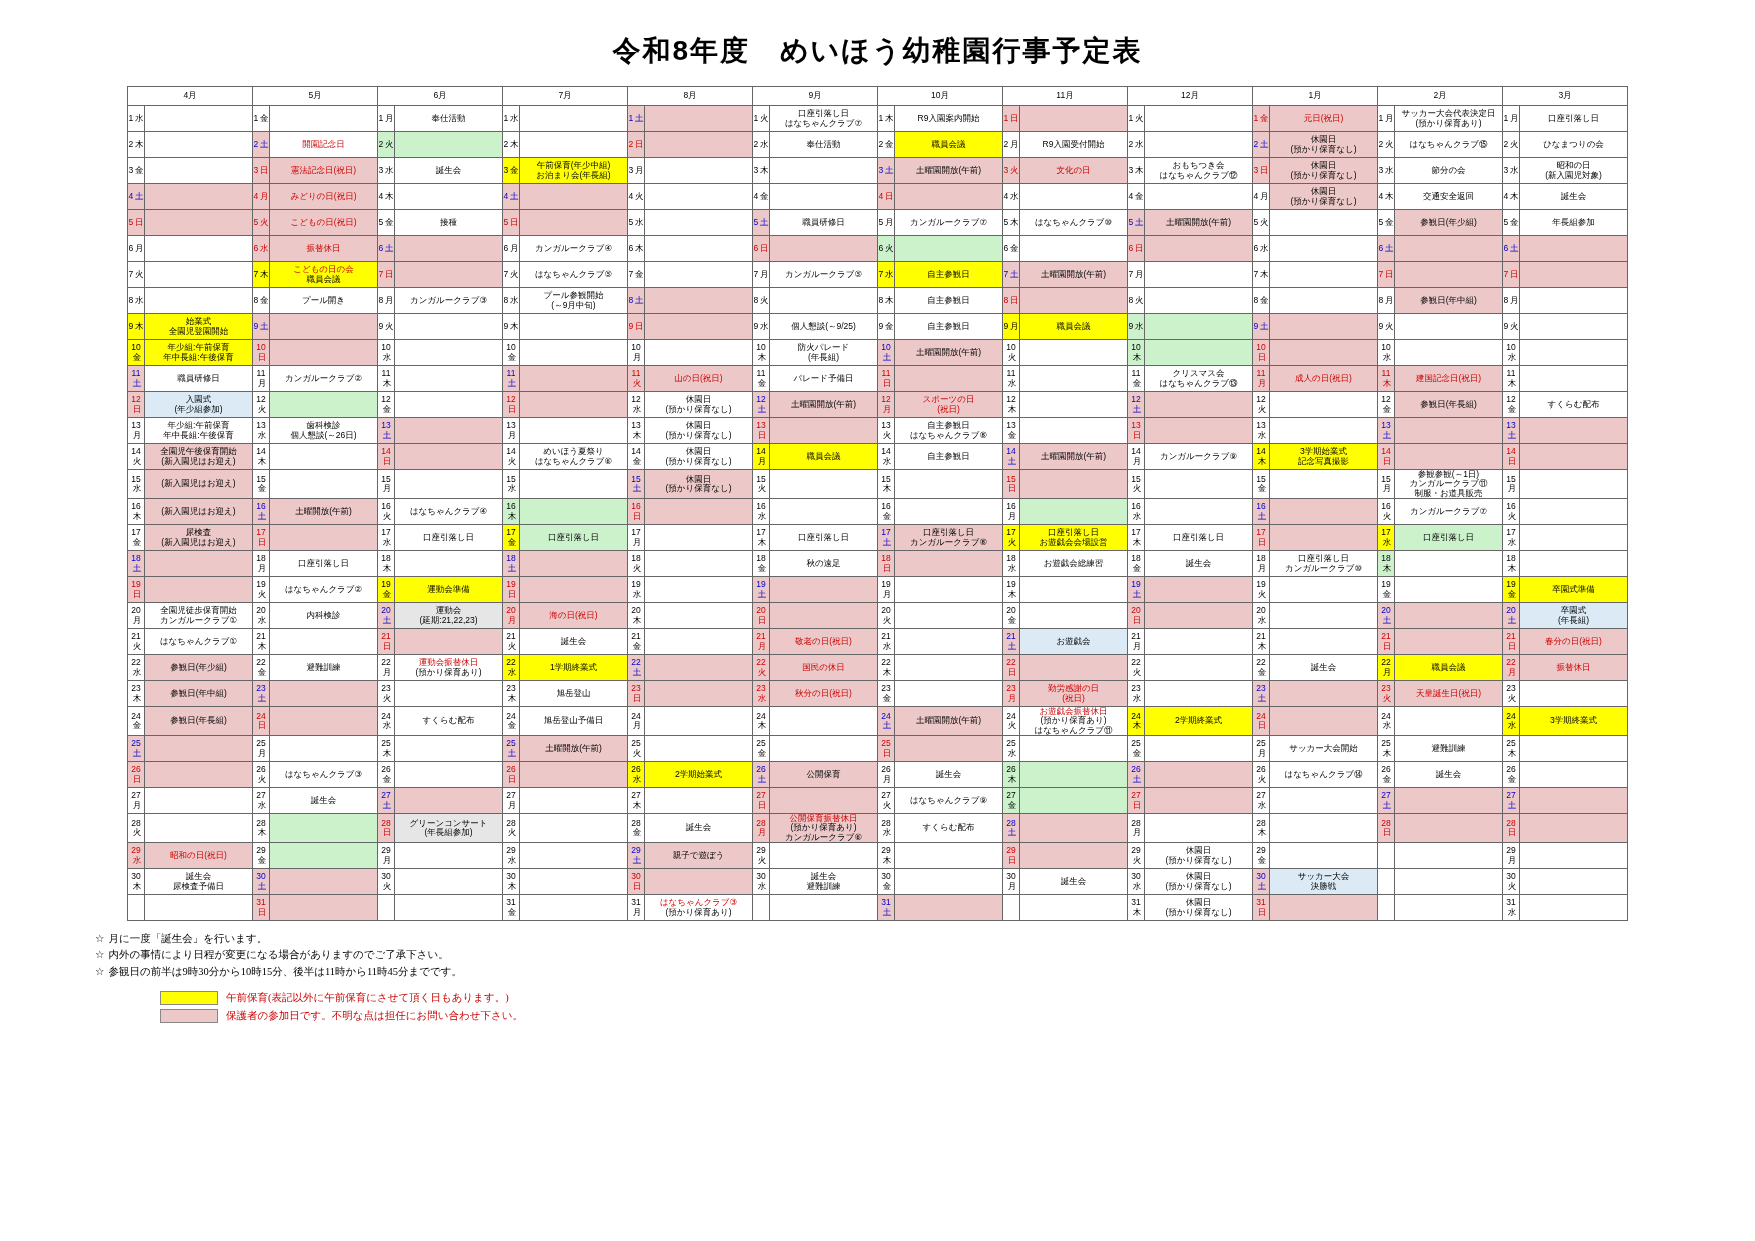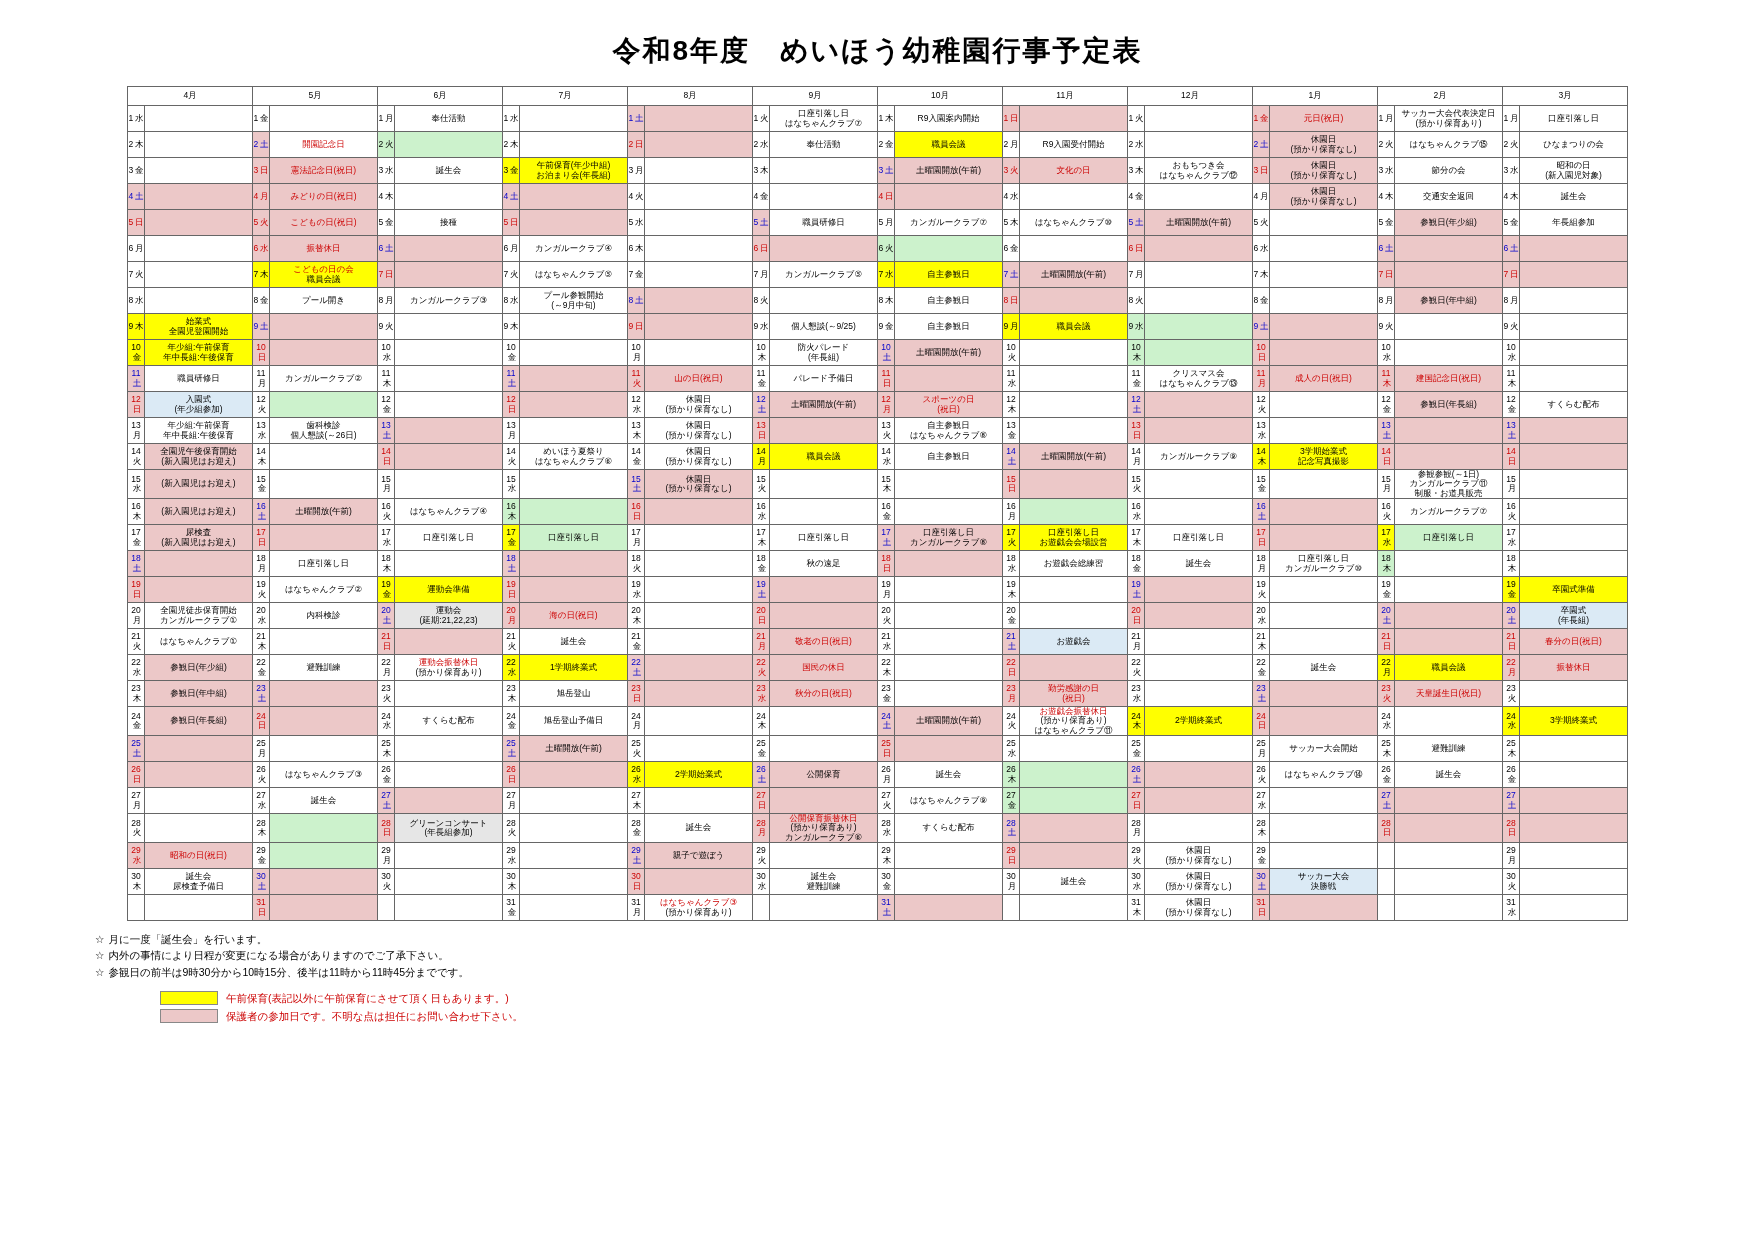--- a/index.html
+++ b/index.html
@@ -15,21 +15,21 @@
   .sat{color:#0000cc;}
   .sun{color:#cc0000;}
   .red{color:#cc0000;}
   .pink{background:#ecc8c8;}
   .yellow{background:#ffff00;}
   .green{background:#ccf2cc;}
   .blue{background:#dbeaf5;}
   .gray{background:#e6e6e6;}
   .white{background:#ffffff;}
   .rowh{height:26px;}
-  .notes{margin:10px 0 0 95px;font-size:10.5px;line-height:1.55;}
+  .notes{margin:10px 0 0 95px;font-size:10.5px;line-height:1.55;font-family:Liberation Serif, serif;}
   .notes .star{margin-right:4px;}
   .legend{margin-left:160px;}
   .legend .lrow{display:flex;align-items:center;margin-top:2px;}
   .legend .sw{display:inline-block;width:56px;height:12px;border:1px solid #888;margin-right:8px;}
   .legend .lt{color:#cc0000;font-size:10.5px;}
 </style>
 </head>
 <body>
 
 <div id="page">

